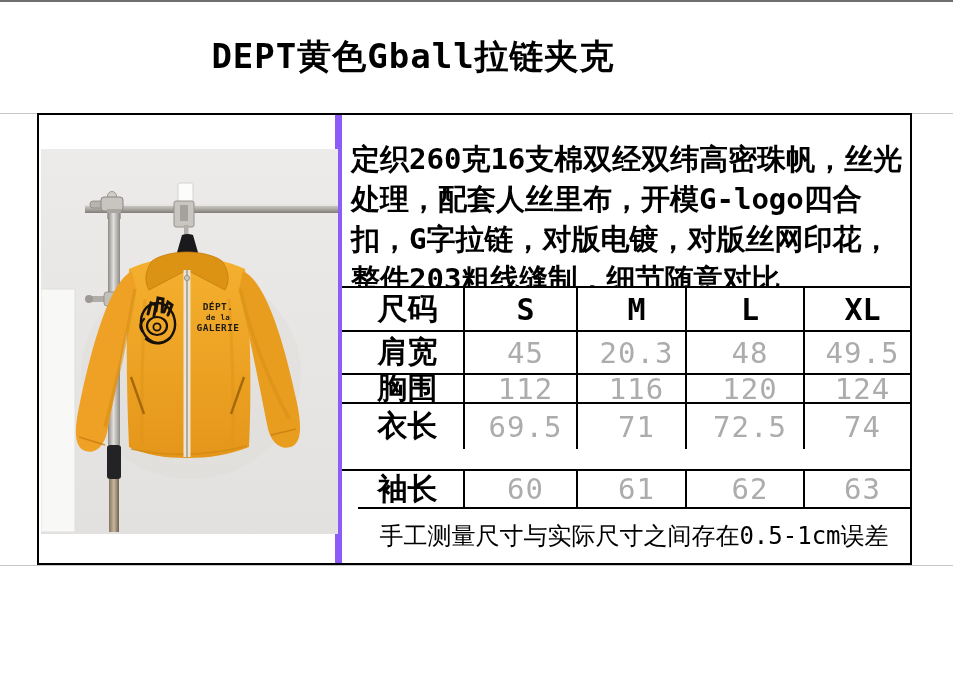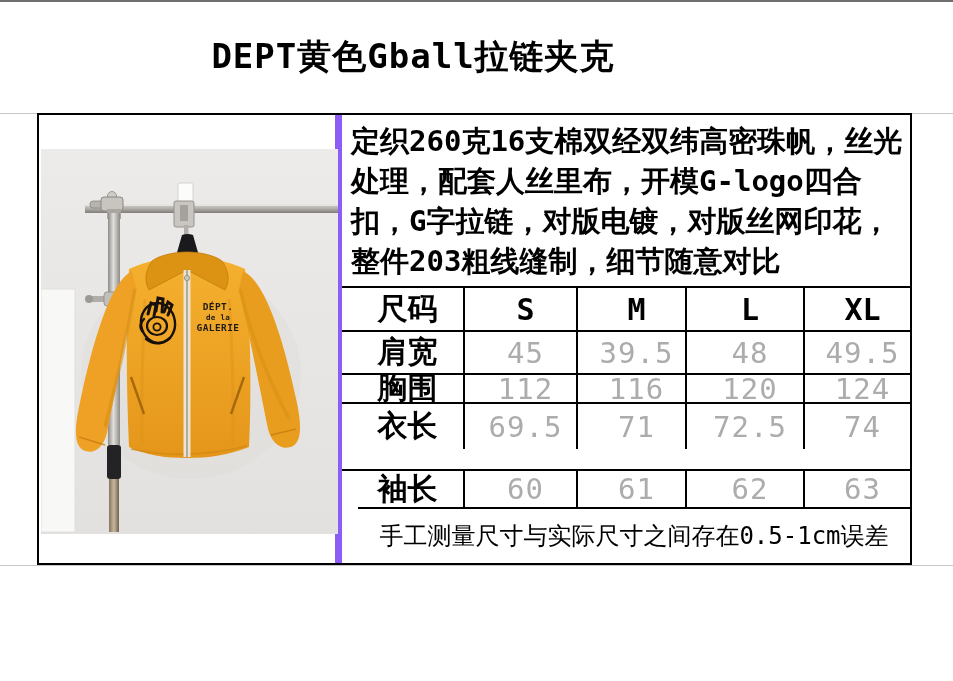--- a/index.html
+++ b/index.html
@@ -29,21 +29,21 @@
   }
   .photo-cell{
     width:303px;min-width:303px;box-sizing:border-box;
     border-right:7px solid #8b5cf6;
     position:relative;background:#fff;
   }
   .photo-cell svg{position:absolute;left:2px;top:34px;display:block;}
   .info-col{flex:1;display:flex;flex-direction:column;box-sizing:border-box;}
   .desc{
     height:171px;box-sizing:border-box;
-    padding:6px 6px 0 9px;
+    padding:24px 6px 0 9px;
     font-size:29px;line-height:40px;font-weight:700;color:#000;
     letter-spacing:0;
     overflow:hidden;
   }
   .size-grid{
     display:grid;
     grid-template-columns:121px 113px 109px 118px 107px;
   }
   .cell{
     box-sizing:border-box;
@@ -195,21 +195,21 @@
       <div class="size-grid">
 
         <div class="cell hdr">尺码</div>
         <div class="cell hdr nl">S</div>
         <div class="cell hdr nl">M</div>
         <div class="cell hdr nl">L</div>
         <div class="cell hdr nl">XL</div>
 
         <div class="cell lab rh0">肩宽</div>
         <div class="cell val nl rh0">45</div>
-        <div class="cell val nl rh0">39.5</div>
+        <div class="cell val nl rh0">20.3</div>
         <div class="cell val nl rh0">48</div>
         <div class="cell val nl rh0">49.5</div>
 
         <div class="cell lab rh1">胸围</div>
         <div class="cell val nl rh1">112</div>
         <div class="cell val nl rh1">116</div>
         <div class="cell val nl rh1">120</div>
         <div class="cell val nl rh1">124</div>
 
         <div class="cell lab rh2">衣长</div>

